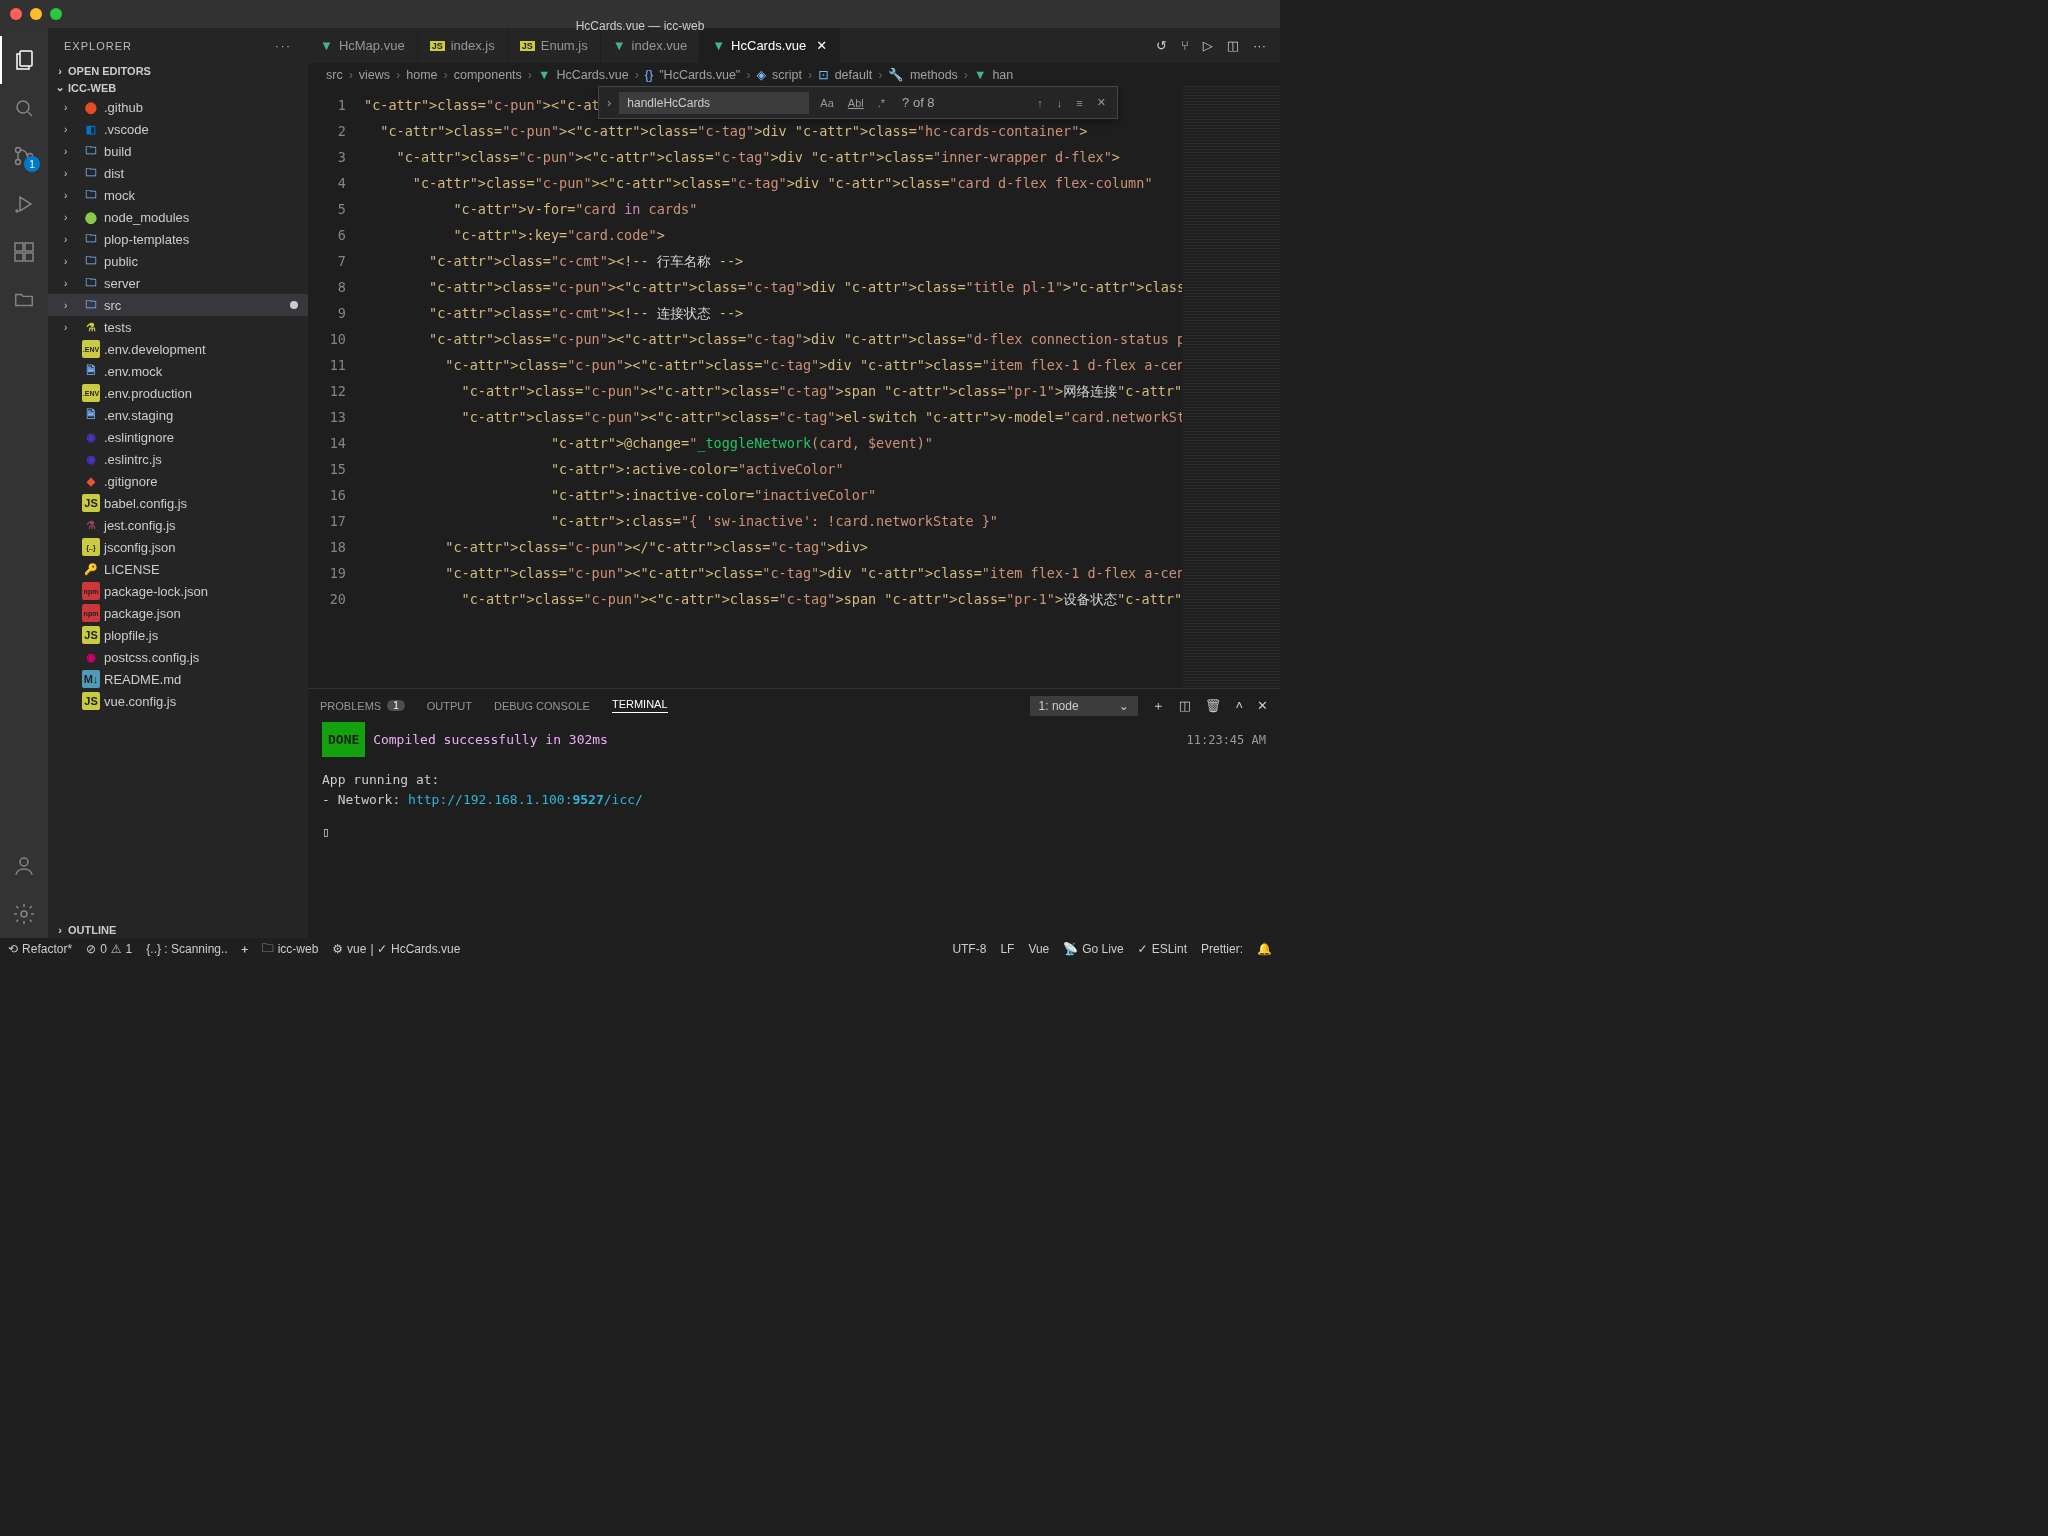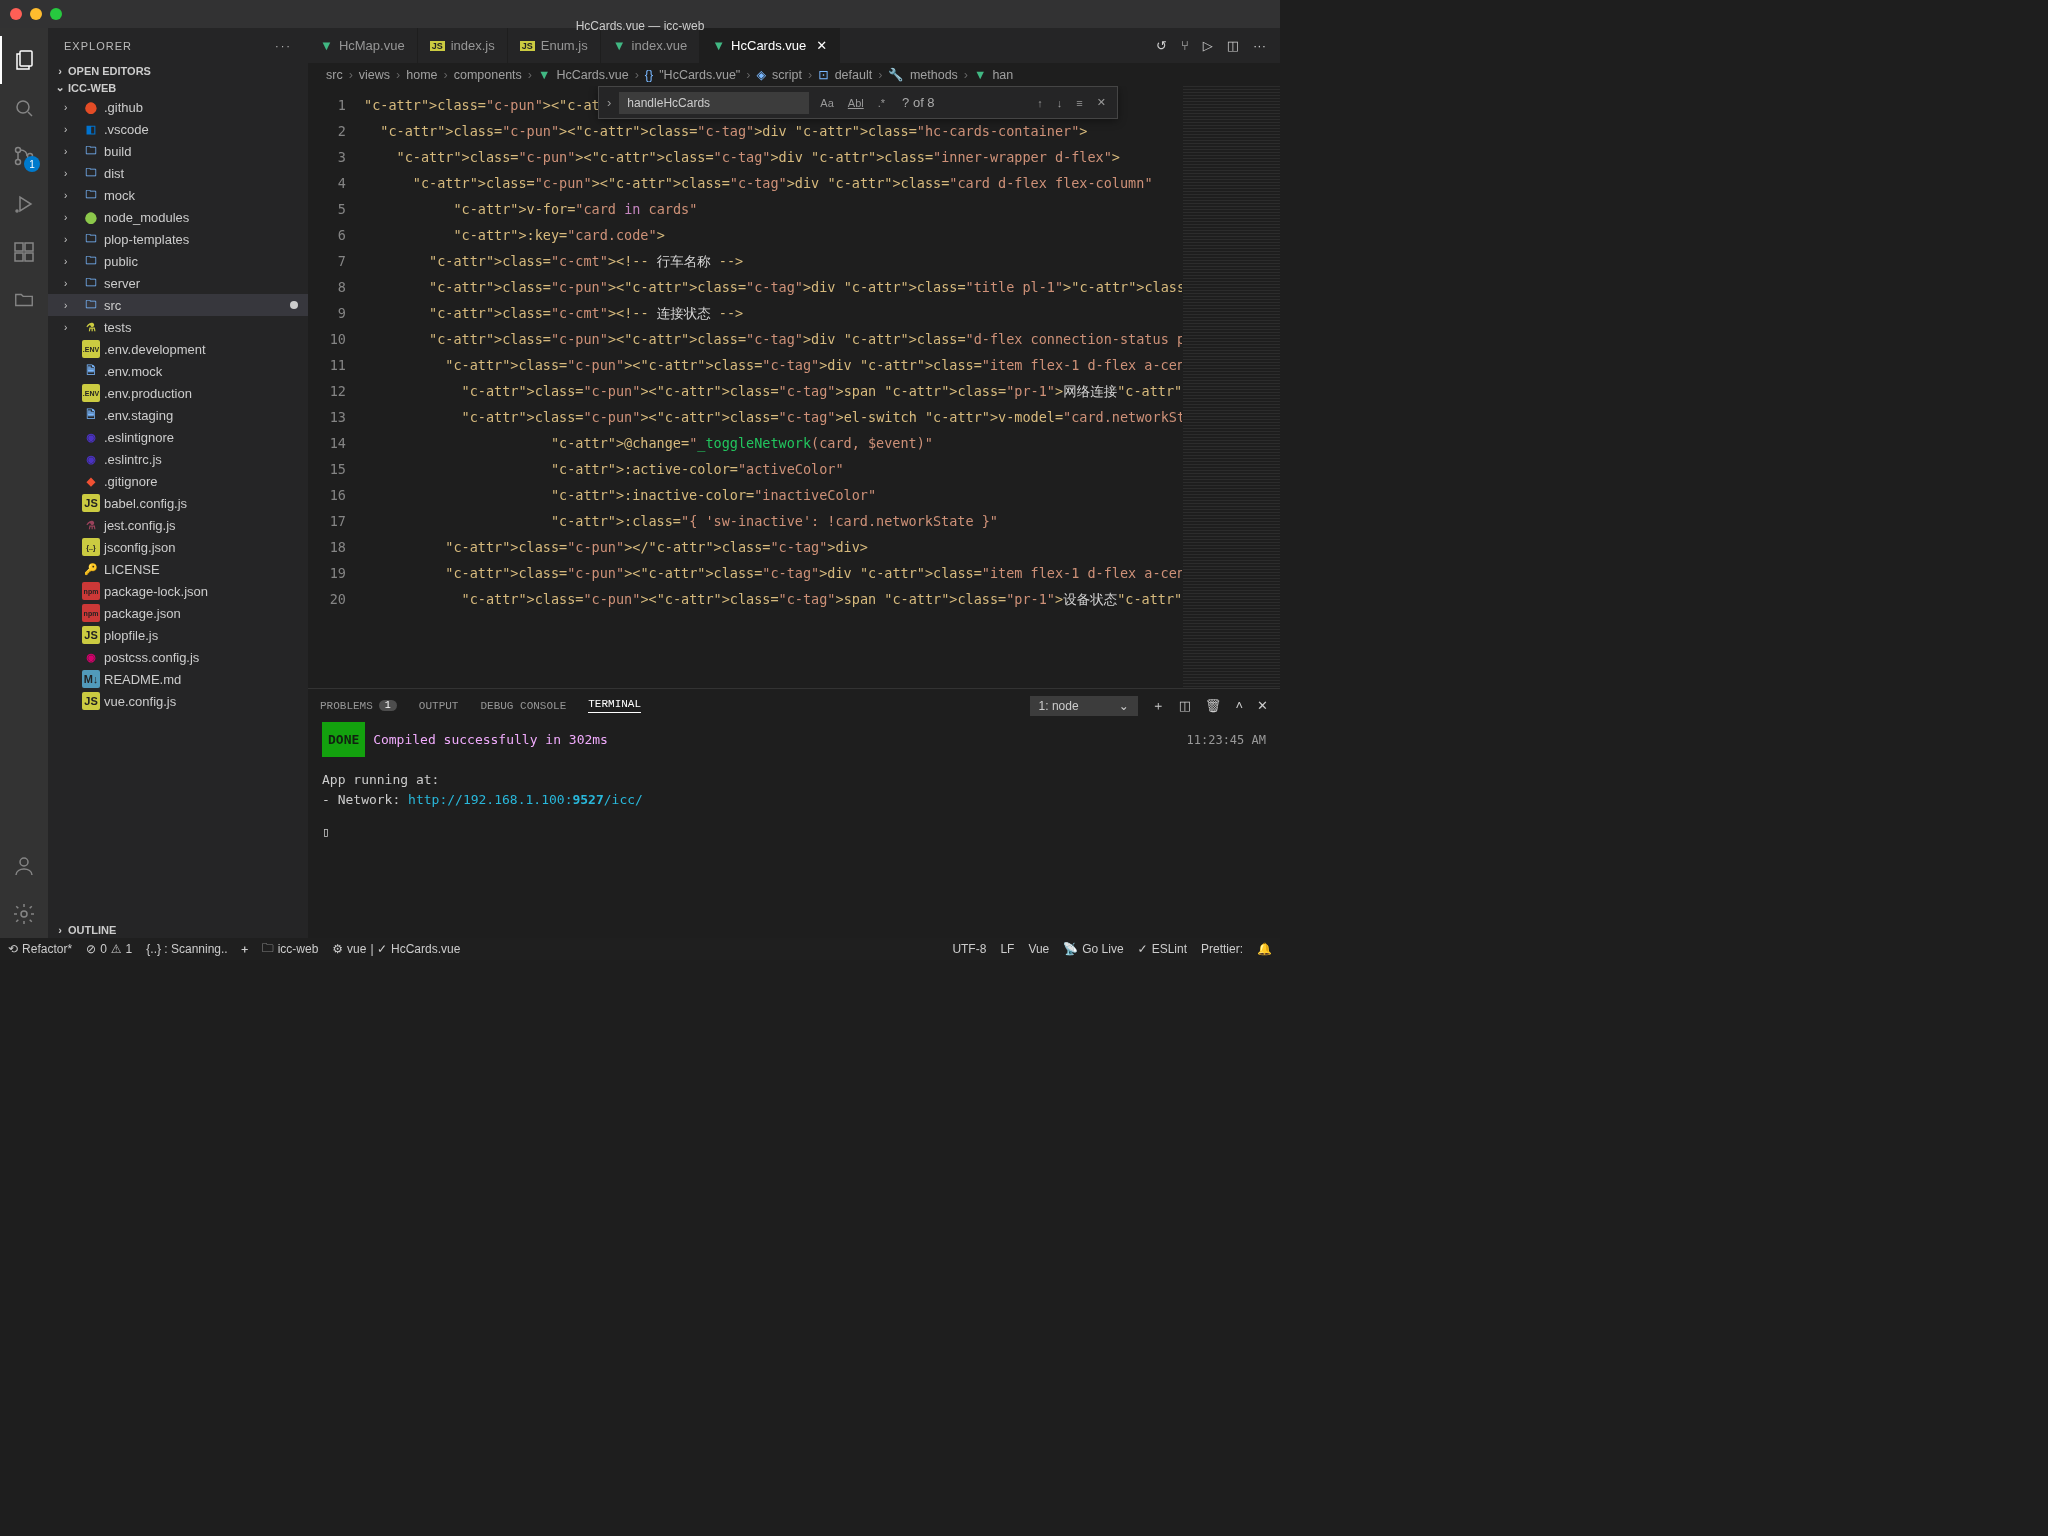--- a/index.html
+++ b/index.html
@@ -34,21 +34,21 @@
 .breadcrumb .sep { color: #666; }
 .editor-body { flex: 1; display: flex; overflow: hidden; position: relative; }
 .gutter { width: 56px; text-align: right; padding-right: 18px; color: #858585; font-family: Menlo, Consolas, monospace; font-size: 13.5px; line-height: 26px; padding-top: 6px; }
 .code { flex: 1; font-family: Menlo, Consolas, monospace; font-size: 13.5px; line-height: 26px; padding-top: 6px; white-space: pre; overflow: hidden; color: #d7ba7d;}
 .minimap { width: 98px; background: #1e1e1e; border-left: 1px solid #1e1e1e; background-image: repeating-linear-gradient(#3a3a3a 0 1px, transparent 1px 3px); opacity: .5;}
 .findbar { position: absolute; top: 0; left: 290px; width: 520px; background: #252526; border: 1px solid #454545; display: flex; align-items: center; height: 33px; padding: 0 8px; gap: 8px; color: #ccc; z-index: 5; box-shadow: 0 2px 8px rgba(0,0,0,.4);}
 .findbar input { background: #3c3c3c; border: none; color: #ccc; padding: 4px 8px; font-size: 12px; width: 190px; }
 .small-icon { font-size: 11px; color: #999; cursor: pointer; padding: 2px 3px; }
 .panel { height: 250px; background: #1e1e1e; border-top: 1px solid #333; display: flex; flex-direction: column; }
 .panel-tabs { display: flex; align-items: center; height: 33px; padding: 0 12px; gap: 22px; font-size: 11px; color: #969696; }
-.panel-tab { cursor: pointer; display: flex; align-items: center; gap: 6px; font-family: Liberation Mono, monospace; }
+.panel-tab { cursor: pointer; display: flex; align-items: center; gap: 6px; }
 .panel-tab.active { color: #fff; border-bottom: 1px solid #fff; padding-bottom: 2px; }
 .panel-right { margin-left: auto; display: flex; align-items: center; gap: 14px; color: #ccc; font-size: 13px;}
 .panel-body { flex: 1; padding: 8px 14px; font-family: Menlo, Consolas, monospace; font-size: 13px; line-height: 20px; color: #ccc; overflow: hidden; }
 .done-badge { background: #13a10e; color: #121; padding: 10px 6px; font-weight: 600; }
 .timestamp { position: absolute; right: 14px; color: #999; font-size: 12px; }
 .statusbar { height: 22px; background: #1f1f1f; display: flex; align-items: center; font-size: 12px; color: #ccc; padding: 0 8px; gap: 14px; }
 .statusbar .sp { flex: 1; }
 .sb-item { display: flex; align-items: center; gap: 4px; cursor: pointer; }
 .count-badge { background: #4d4d4d; color: #fff; border-radius: 8px; padding: 0 6px; font-size: 10px; }.c-str{color:#ce9178}.c-kw{color:#c586c0}.c-txt{color:#d4d4d4}.c-fn{color:#22c55e}
 .dropdown { background: #3c3c3c; border: 1px solid #3c3c3c; color: #ccc; padding: 2px 8px; font-size: 12px; display: flex; align-items: center; gap: 40px; }

